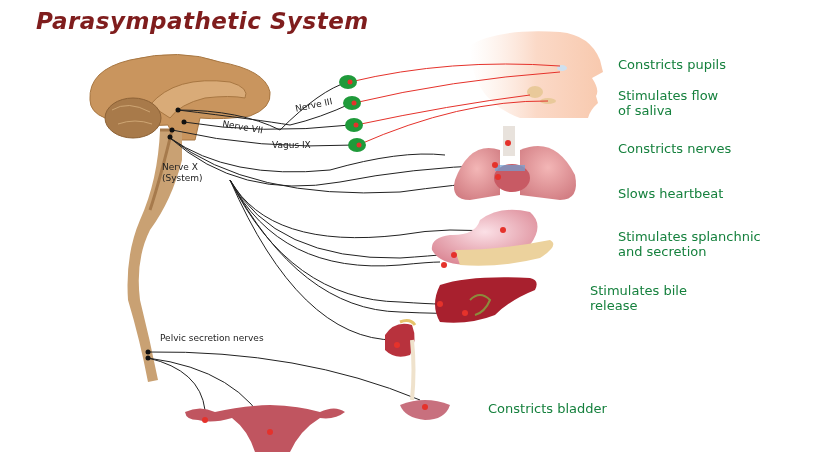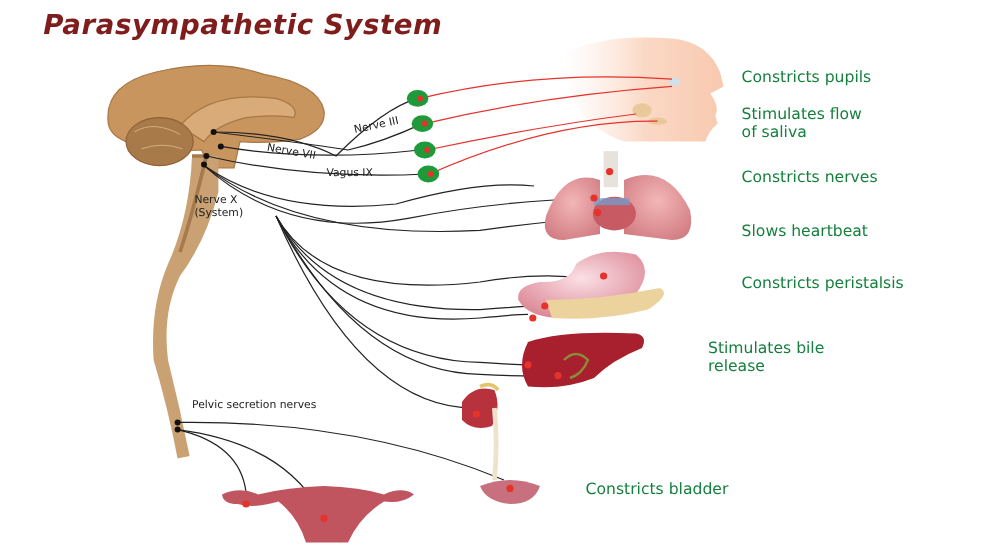--- a/index.html
+++ b/index.html
@@ -148,19 +148,20 @@
 <div class="nlabel" style="left:160px;top:333px;">Pelvic secretion nerves</div>
 
 <div class="effect" style="left:618px;top:57px;">Constricts pupils</div>
 <div class="effect" style="left:618px;top:88px;">
   <div>Stimulates flow</div>
   <div>of saliva</div>
 </div>
 <div class="effect" style="left:618px;top:141px;">Constricts nerves</div>
 <div class="effect" style="left:618px;top:174px;margin-top:12px;">Slows heartbeat</div>
 <div class="effect" style="left:618px;top:229px;">
-  <div>Constricts peristalsis</div>
+  <div>Stimulates splanchnic</div>
+  <div>and secretion</div>
 </div>
 <div class="effect" style="left:590px;top:283px;">
   <div>Stimulates bile</div>
   <div>release</div>
 </div>
 <div class="effect" style="left:488px;top:401px;">Constricts bladder</div>
 
 </body></html>

